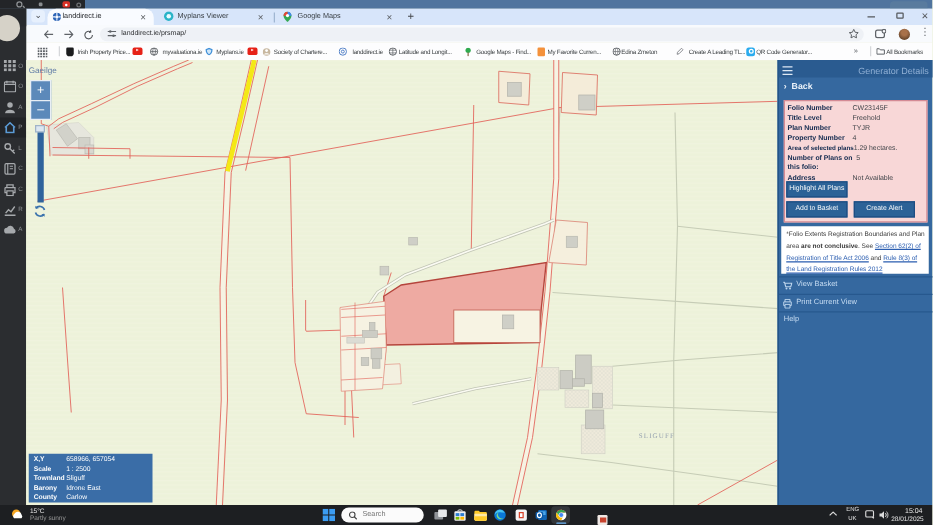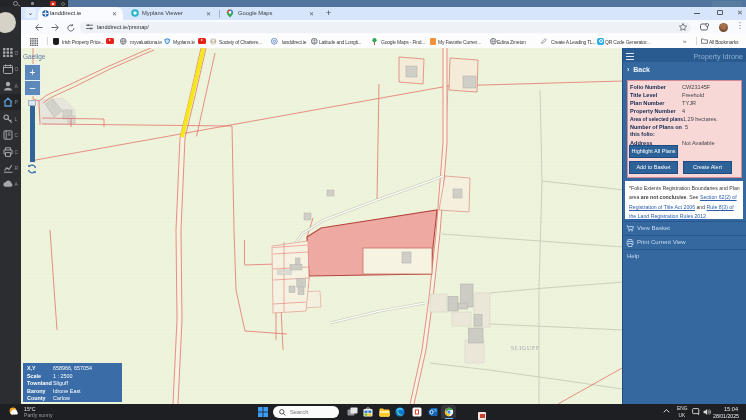--- a/index.html
+++ b/index.html
@@ -366,21 +366,21 @@
   <div class="abs" style="left:4px;top:32px;font-weight:bold;">County</div>
       <div class="abs" style="left:30px;top:32px;">Carlow</div>
 </div>
 
 <div id="rightpanel" class="abs" style="left:622px;top:48px;width:124px;height:356px;background:#35689f;border-left:1.5px solid #1d4d82;">
 
   <div class="abs" style="left:0;top:0;width:124px;height:14px;background:#2a5b90;"></div>
   <div class="abs" style="left:3px;top:4.5px;width:8px;height:1.2px;background:#dde8f3;"></div>
   <div class="abs" style="left:3px;top:7.5px;width:8px;height:1.2px;background:#dde8f3;"></div>
   <div class="abs" style="left:3px;top:10.5px;width:8px;height:1.2px;background:#dde8f3;"></div>
-  <div class="abs" style="right:3px;top:3.5px;font-size:7.2px;color:#8fafd4;">Property Idrone</div>
+  <div class="abs" style="right:3px;top:3.5px;font-size:7.2px;color:#8fafd4;">Generator Details</div>
 
   <div class="abs" style="left:4px;top:18px;font-size:7px;font-weight:bold;color:#ecf3fa;">› <span style="margin-left:2px;">Back</span></div>
 
   <div class="abs" style="left:4px;top:32px;width:115px;height:98px;background:#f8d7d7;border:1.5px solid #d48b95;"></div>
   <div id="pinkrows" style="position:absolute;left:0;top:0;width:124px;font-size:5.6px;color:#11294e;">
     <div class="abs" style="left:7px;top:36px;font-weight:bold;">Folio Number</div>
         <div class="abs" style="left:59px;top:36px;color:#42454a;">CW23145F</div>
     <div class="abs" style="left:7px;top:44px;font-weight:bold;">Title Level</div>
         <div class="abs" style="left:59px;top:44px;color:#42454a;">Freehold</div>
     <div class="abs" style="left:7px;top:52px;font-weight:bold;">Plan Number</div>

